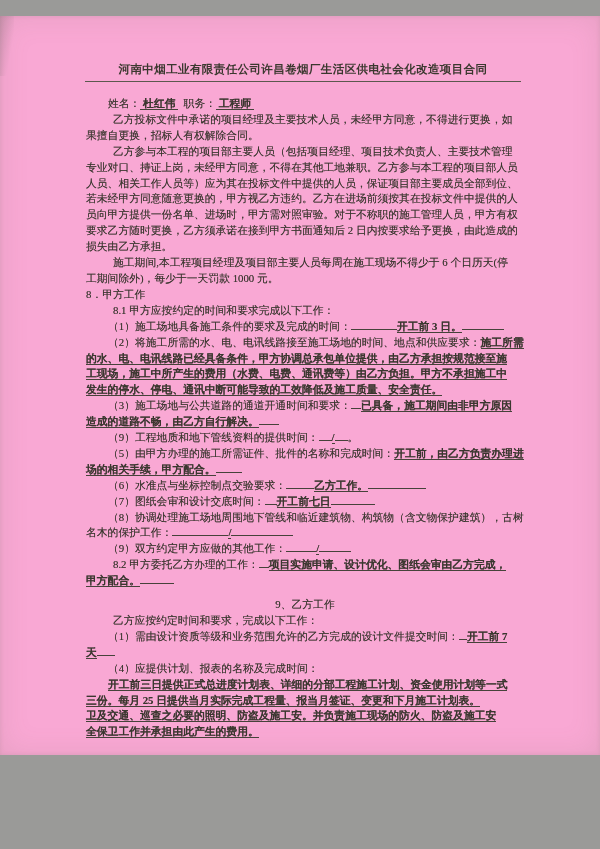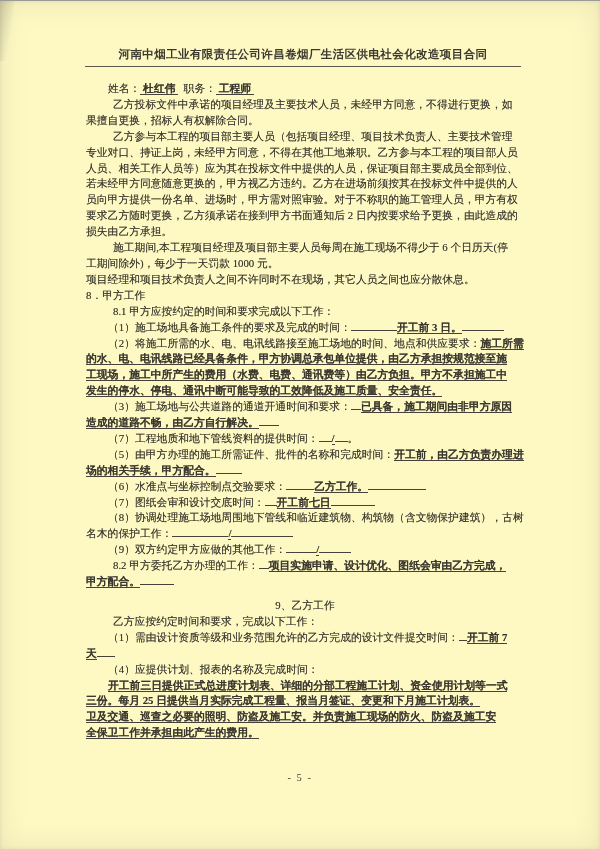--- a/index.html
+++ b/index.html
@@ -1,20 +1,20 @@
 <!DOCTYPE html>
 <html><head>
 <meta charset="utf-8">
 <style>
   html,body{margin:0;padding:0;background:#9a9a98;}
   .page{
     position:relative;
-    width:600px;height:849px;
-    margin:1px auto;
-    background:#fef9c3;
+    width:600px;height:739px;
+    margin:16px auto;
+    background:#f9a8d4;
     box-shadow:inset 0 0 30px rgba(110,105,95,.14), inset 0 0 4px rgba(120,115,100,.18);
     overflow:hidden;
     font-family:"Liberation Serif","DejaVu Serif",serif;
     color:#3a372f;
   }
   .corner-smudge{
     position:absolute;left:0;top:0;width:14px;height:60px;
     background:linear-gradient(100deg,rgba(90,88,82,.25),rgba(90,88,82,0) 70%);
     pointer-events:none;
   }
@@ -84,31 +84,30 @@
       <div class="line ind-0"><span class="seg s-n">果擅自更换，招标人有权解除合同。</span></div>
       <div class="line ind-2"><span class="seg s-n">乙方参与本工程的项目部主要人员（包括项目经理、项目技术负责人、主要技术管理</span></div>
       <div class="line ind-0"><span class="seg s-n">专业对口、持证上岗，未经甲方同意，不得在其他工地兼职。乙方参与本工程的项目部人员</span></div>
       <div class="line ind-0"><span class="seg s-n">人员、相关工作人员等）应为其在投标文件中提供的人员，保证项目部主要成员全部到位、</span></div>
       <div class="line ind-0"><span class="seg s-n">若未经甲方同意随意更换的，甲方视乙方违约。乙方在进场前须按其在投标文件中提供的人</span></div>
       <div class="line ind-0"><span class="seg s-n">员向甲方提供一份名单、进场时，甲方需对照审验。对于不称职的施工管理人员，甲方有权</span></div>
       <div class="line ind-0"><span class="seg s-n">要求乙方随时更换，乙方须承诺在接到甲方书面通知后 2 日内按要求给予更换，由此造成的</span></div>
       <div class="line ind-0"><span class="seg s-n">损失由乙方承担。</span></div>
       <div class="line ind-2"><span class="seg s-n">施工期间,本工程项目经理及项目部主要人员每周在施工现场不得少于 6 个日历天(停</span></div>
       <div class="line ind-0"><span class="seg s-n">工期间除外)，每少于一天罚款 1000 元。</span></div>
-      <div class="line ind-0"><span class="seg s-n">项目经理和项目技术负责人之间不许同时不在现场，其它人员之间也应分散休息。</span></div>
       <div class="line ind-0"><span class="seg s-n">8．甲方工作</span></div>
       <div class="line ind-2"><span class="seg s-n">8.1 甲方应按约定的时间和要求完成以下工作：</span></div>
       <div class="line ind-1"><span class="seg s-n">（1）施工场地具备施工条件的要求及完成的时间：</span><span class="seg s-blank" style="width: 46px;"></span><span class="seg s-f">开工前 3 日。</span><span class="seg s-blank" style="width: 42px;"></span></div>
       <div class="line ind-1"><span class="seg s-n">（2）将施工所需的水、电、电讯线路接至施工场地的时间、地点和供应要求：</span><span class="seg s-f">施工所需</span></div>
       <div class="line ind-0"><span class="seg s-f">的水、电、电讯线路已经具备条件，甲方协调总承包单位提供，由乙方承担按规范接至施</span></div>
       <div class="line ind-0"><span class="seg s-f">工现场，施工中所产生的费用（水费、电费、通讯费等）由乙方负担。甲方不承担施工中</span></div>
       <div class="line ind-0"><span class="seg s-f">发生的停水、停电、通讯中断可能导致的工效降低及施工质量、安全责任。</span></div>
       <div class="line ind-1"><span class="seg s-n">（3）施工场地与公共道路的通道开通时间和要求：</span><span class="seg s-blank" style="width: 10px;"></span><span class="seg s-f">已具备，施工期间由非甲方原因</span></div>
       <div class="line ind-0"><span class="seg s-f">造成的道路不畅，由乙方自行解决。</span><span class="seg s-blank" style="width: 20px;"></span></div>
-      <div class="line ind-1"><span class="seg s-n">（7）工程地质和地下管线资料的提供时间：</span><span class="seg s-blank" style="width: 13px;"></span><span class="seg s-f">/</span><span class="seg s-blank" style="width: 13px;"></span><span class="seg s-n">。</span></div>
+      <div class="line ind-1"><span class="seg s-n">（9）工程地质和地下管线资料的提供时间：</span><span class="seg s-blank" style="width: 13px;"></span><span class="seg s-f">/</span><span class="seg s-blank" style="width: 13px;"></span><span class="seg s-n">。</span></div>
       <div class="line ind-1"><span class="seg s-n">（5）由甲方办理的施工所需证件、批件的名称和完成时间：</span><span class="seg s-f">开工前，由乙方负责办理进</span></div>
       <div class="line ind-0"><span class="seg s-f">场的相关手续，甲方配合。</span><span class="seg s-blank" style="width: 26px;"></span></div>
       <div class="line ind-1"><span class="seg s-n">（6）水准点与坐标控制点交验要求：</span><span class="seg s-blank" style="width: 28px;"></span><span class="seg s-f">乙方工作。</span><span class="seg s-blank" style="width: 58px;"></span></div>
       <div class="line ind-1"><span class="seg s-n">（7）图纸会审和设计交底时间：</span><span class="seg s-blank" style="width: 12px;"></span><span class="seg s-f">开工前七日</span><span class="seg s-blank" style="width: 44px;"></span></div>
       <div class="line ind-1"><span class="seg s-n">（8）协调处理施工场地周围地下管线和临近建筑物、构筑物（含文物保护建筑），古树</span></div>
       <div class="line ind-0"><span class="seg s-n">名木的保护工作：</span><span class="seg s-blank" style="width: 56px;"></span><span class="seg s-f">/</span><span class="seg s-blank" style="width: 62px;"></span></div>
       <div class="line ind-1"><span class="seg s-n">（9）双方约定甲方应做的其他工作：</span><span class="seg s-blank" style="width: 30px;"></span><span class="seg s-f">/</span><span class="seg s-blank" style="width: 32px;"></span></div>
       <div class="line ind-2"><span class="seg s-n">8.2 甲方委托乙方办理的工作：</span><span class="seg s-blank" style="width: 10px;"></span><span class="seg s-f">项目实施申请、设计优化、图纸会审由乙方完成，</span></div>
       <div class="line ind-0"><span class="seg s-f">甲方配合。</span><span class="seg s-blank" style="width: 34px;"></span></div>
       <div class="line ind-0" style="margin-top: 8px; text-align: center;"><span class="seg s-n">9、乙方工作</span></div>

